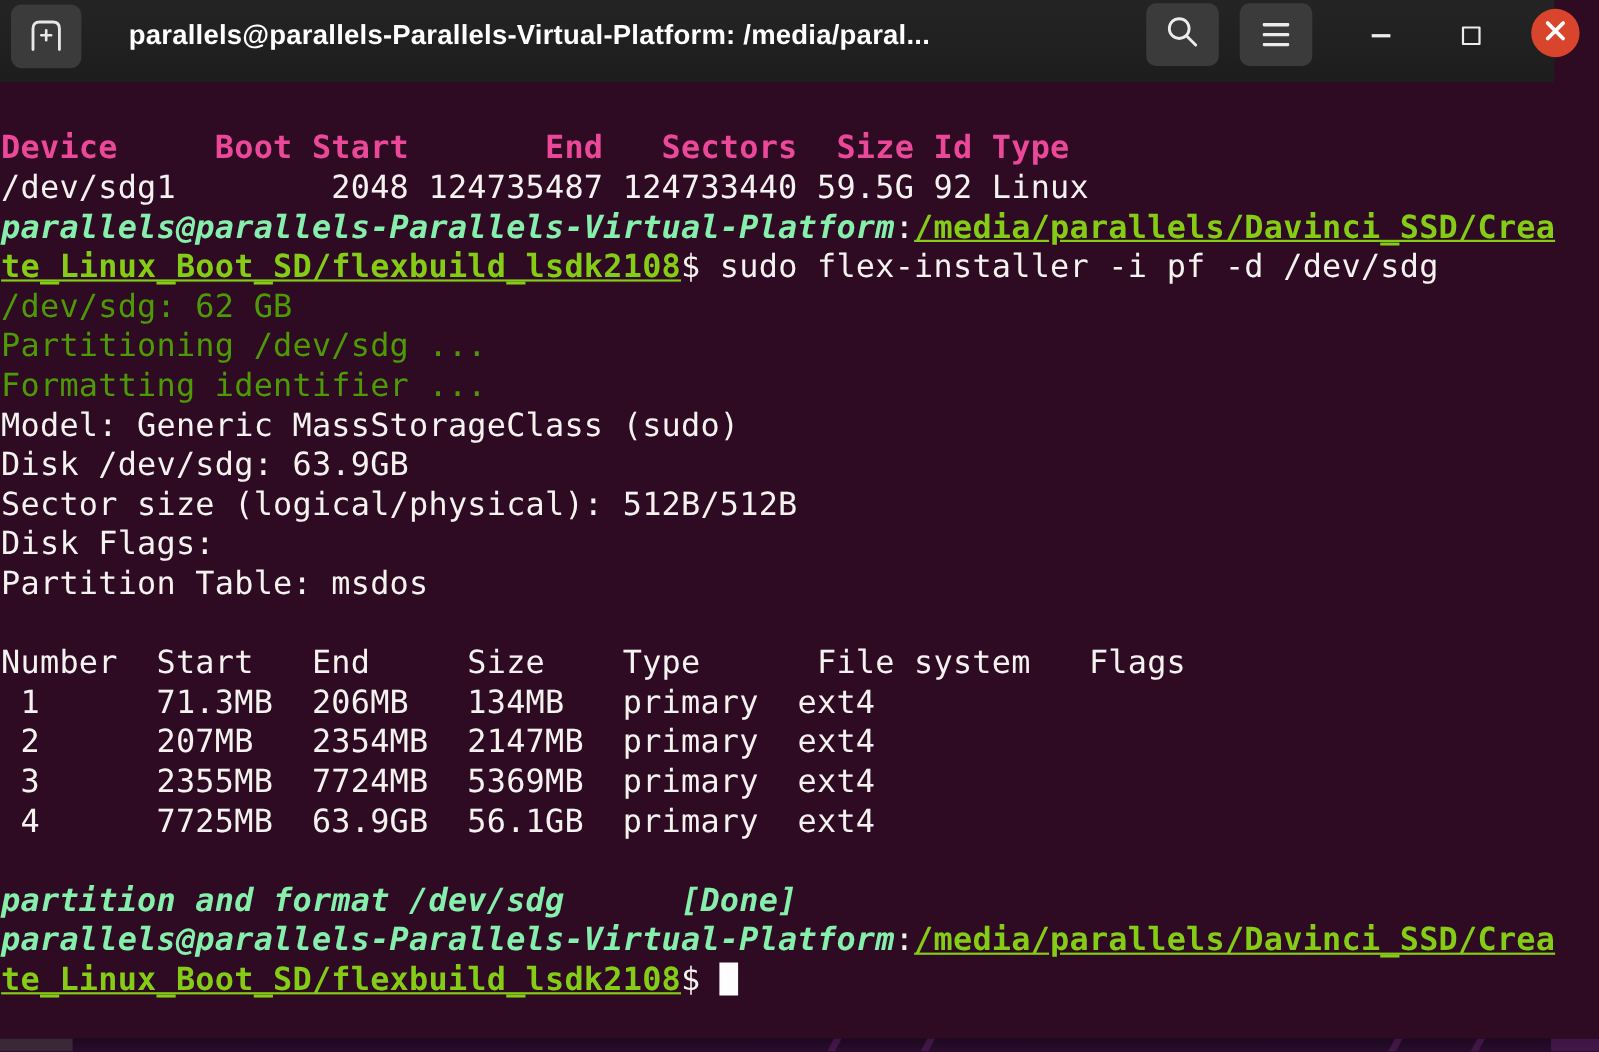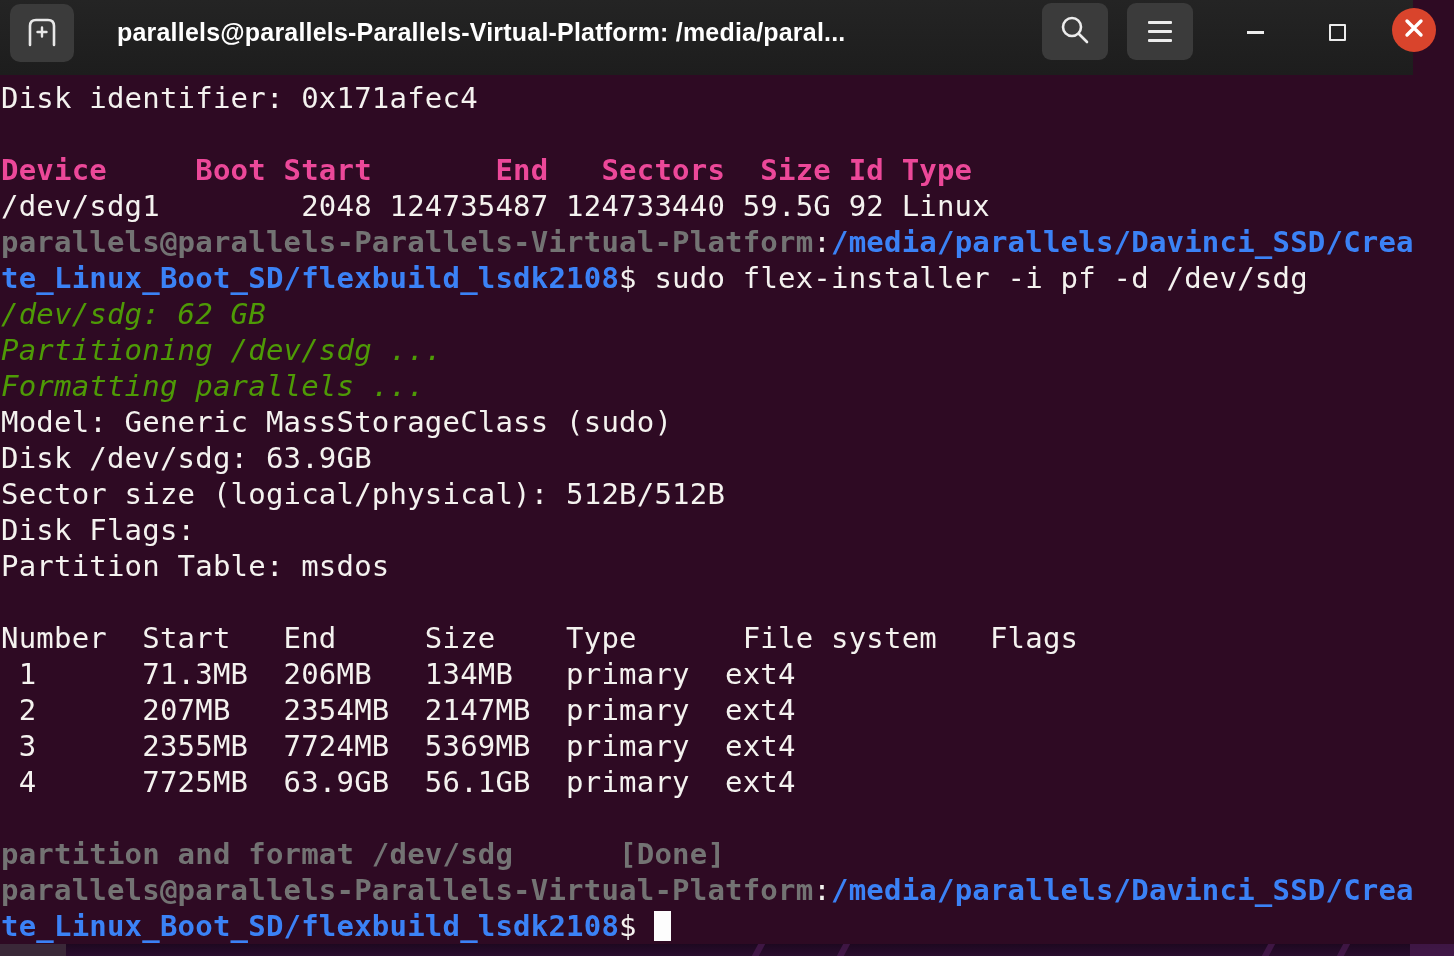--- a/index.html
+++ b/index.html
@@ -40,23 +40,23 @@
     background:#2E0A23;padding-top:5px;box-sizing:border-box;cursor:text;
   }
   .tline{
     white-space:pre;
     font-family:"DejaVu Sans Mono", monospace;
     font-size:29px;line-height:36px;letter-spacing:.2px;
     padding-left:1px;
   }
   .sg-fg{color:#f4f2ef;}
   .sg-bold{color:#ec4899;font-weight:bold;}
-  .sg-green{color:#4E9A06;font-style:italic;}
-  .sg-greenb{color:#737373;font-weight:bold;}
-  .sg-blueb{color:#3b82f6;font-weight:bold;}
+  .sg-green{color:#4E9A06;}
+  .sg-greenb{color:#86efac;font-weight:bold;font-style:italic;}
+  .sg-blueb{color:#84cc16;font-weight:bold;text-decoration:underline;}
   .sg-cursor{display:inline-block;width:17px;height:30px;background:#fdfdfd;vertical-align:-5px;}
   
   .desktop-strip{
     position:absolute;left:0;bottom:0;width:1454px;height:12px;
     background:linear-gradient(#1d0820,#2a0d2e);overflow:hidden;
   }
   .dock-edge{position:absolute;left:0;top:0;width:66px;height:12px;background:#3a2838;}
   .wp-mark{position:absolute;top:0;height:12px;width:7px;background:#58215e;opacity:.55;transform:skewX(-28deg);}
   .wp-glow{position:absolute;right:0;top:0;width:44px;height:12px;background:#4c1c52;opacity:.7;}
 </style>
@@ -104,29 +104,28 @@
   <div class="close-btn">
     <span>
       <svg width="24" height="24" viewBox="0 0 24 24">
         <path d="M5 5 L19 19 M19 5 L5 19" stroke="#ffffff" stroke-width="3.4" stroke-linecap="round"></path>
       </svg>
     </span>
   </div>
 </div>
 
 <div class="terminal">
-    <div class="tline"><span class="sg-fg">Disk identifier: 0x171afec4</span></div>
     <div class="tline"><span class="sg-fg"> </span></div>
     <div class="tline"><span class="sg-bold">Device     Boot Start       End   Sectors  Size Id Type</span></div>
     <div class="tline"><span class="sg-fg">/dev/sdg1        2048 124735487 124733440 59.5G 92 Linux</span></div>
     <div class="tline"><span class="sg-greenb">parallels@parallels-Parallels-Virtual-Platform</span><span class="sg-fg">:</span><span class="sg-blueb">/media/parallels/Davinci_SSD/Crea</span></div>
     <div class="tline"><span class="sg-blueb">te_Linux_Boot_SD/flexbuild_lsdk2108</span><span class="sg-fg">$ </span><span class="sg-fg">sudo flex-installer -i pf -d /dev/sdg</span></div>
     <div class="tline"><span class="sg-green">/dev/sdg: 62 GB</span></div>
     <div class="tline"><span class="sg-green">Partitioning /dev/sdg ...</span></div>
-    <div class="tline"><span class="sg-green">Formatting parallels ...</span></div>
+    <div class="tline"><span class="sg-green">Formatting identifier ...</span></div>
     <div class="tline"><span class="sg-fg">Model: Generic MassStorageClass (sudo)</span></div>
     <div class="tline"><span class="sg-fg">Disk /dev/sdg: 63.9GB</span></div>
     <div class="tline"><span class="sg-fg">Sector size (logical/physical): 512B/512B</span></div>
     <div class="tline"><span class="sg-fg">Disk Flags:</span></div>
     <div class="tline"><span class="sg-fg">Partition Table: msdos</span></div>
     <div class="tline"><span class="sg-fg"> </span></div>
     <div class="tline"><span class="sg-fg">Number  Start   End     Size    Type      File system   Flags</span></div>
     <div class="tline"><span class="sg-fg"> 1      71.3MB  206MB   134MB   primary  ext4</span></div>
     <div class="tline"><span class="sg-fg"> 2      207MB   2354MB  2147MB  primary  ext4</span></div>
     <div class="tline"><span class="sg-fg"> 3      2355MB  7724MB  5369MB  primary  ext4</span></div>

